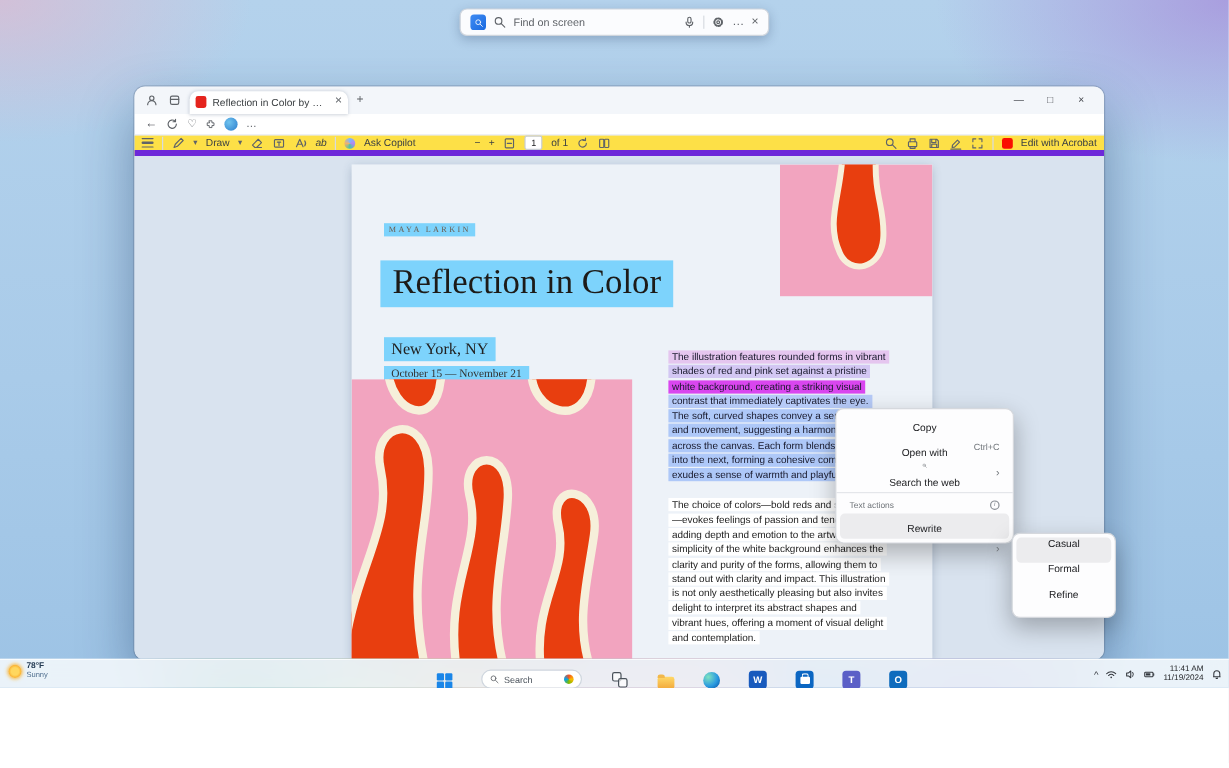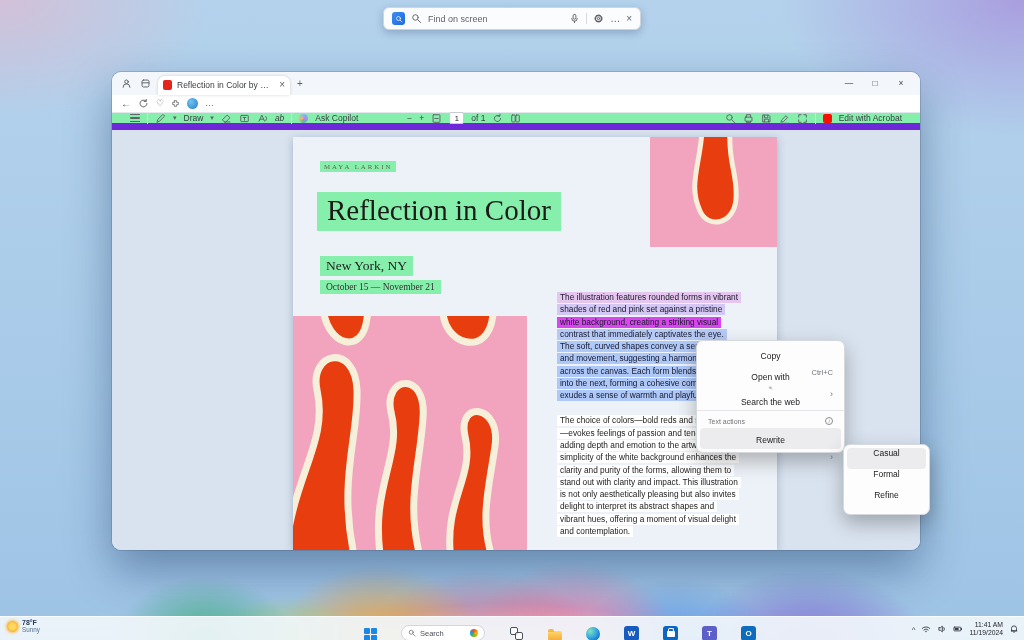--- a/index.html
+++ b/index.html
@@ -1,17 +1,17 @@
 <!DOCTYPE html>
 <html><head>
 <meta charset="utf-8">
 <style>
   * { margin:0; padding:0; box-sizing:border-box; }
   html,body { width:1024px; height:640px; overflow:hidden; font-family:"Liberation Sans", sans-serif; }
-  .desktop { position:relative; width:1024px; height:640px; overflow:hidden;
+  .desktop { position:relative; width:1024px; height:573px; overflow:hidden;
     background:
       radial-gradient(300px 170px at 0% 0%, rgba(235,178,200,.55), rgba(235,178,200,0) 70%),
       radial-gradient(340px 190px at 100% 0%, rgba(162,124,214,.6), rgba(162,124,214,0) 72%),
       linear-gradient(180deg,#b4d2ec 0%, #a9cbe9 55%, #9dc3e5 100%);
   }
   .bloom { position:absolute; left:0; bottom:0; width:1024px; height:150px; z-index:1;
     background:
       radial-gradient(250px 85px at 50% 118%, rgba(255,238,216,.9), rgba(255,238,216,0) 75%),
       radial-gradient(130px 95px at 20% 102%, #3fae7e 0%, rgba(63,174,126,0) 70%),
       radial-gradient(120px 90px at 28% 112%, #a8cf54 0%, rgba(168,207,84,0) 70%),
@@ -48,34 +48,34 @@
   .wctrl span { width:26px; text-align:center; font-size:8.5px; color:#44474d; line-height:23px; }
 
   .addrbar { height:18px; background:#ffffff; border-bottom:1px solid #e3e7ee; display:flex; align-items:center; gap:7px; padding:0 9px; }
   .nav-glyph { font-size:10px; color:#44474d; line-height:1; }
   .urlpill { flex:1; height:13px; background:#eff2f6; border-radius:7px; display:flex; align-items:center; gap:5px; padding:0 8px; overflow:hidden; }
   .urltext { font-size:7.5px; color:#33373d; white-space:nowrap; overflow:hidden; text-overflow:ellipsis; flex:1; }
   .addr-right { display:flex; align-items:center; gap:7px; }
   .addr-glyph { font-size:9px; color:#5f6368; line-height:1; }
   .avatar { width:11px; height:11px; border-radius:50%; background:radial-gradient(circle at 35% 35%, #6fc3ef, #2a7ccc); }
 
-  .pdfbar { height:17px; background:#86efac; border-bottom:7px solid #6d28d9; display:flex; align-items:center; gap:7px; padding:0 18px; font-size:8.5px; color:#3c4043; }
+  .pdfbar { height:17px; background:#fde047; border-bottom:5px solid #6d28d9; display:flex; align-items:center; gap:7px; padding:0 6px; font-size:8.5px; color:#3c4043; }
   .pb-group { display:flex; align-items:center; gap:7px; }
   .pb-label { font-size:8.5px; color:#3c4043; }
   .chev { font-size:7px; color:#5f6368; }
   .copilot-dot { width:9px; height:9px; border-radius:50%; background:conic-gradient(#7ab8ff,#b487f0,#49c3a8,#f4b26a,#7ab8ff); }
   .pagebox { width:15px; height:12px; background:#fff; border:1px solid #c7ccd4; border-radius:2px; font-size:7.5px; text-align:center; line-height:11px; color:#202124; }
   .acro-ic { width:9px; height:9px; background:#fa0f00; border-radius:2px; }
   .hamb { display:flex; flex-direction:column; gap:2px; }
   .hamb i { width:10px; height:1.4px; background:#5f6368; border-radius:1px; }
 
   .content { position:relative; height:420px; background:#d9e3ef; overflow:hidden; }
   .page { position:absolute; left:181px; top:7px; width:484px; height:413px; background:#edf2f8;
     box-shadow:0 2px 8px rgba(40,70,110,.3); }
-  .chip { background:#86efac; width:max-content; }
+  .chip { background:#7dd3fc; width:max-content;margin-top:25px; }
   .doc-brand { position:absolute; left:27px; top:24px; font-size:6.8px; letter-spacing:2px; color:#6b5d50; padding:2px 4px; font-family:"Liberation Serif", serif; }
   .doc-title { position:absolute; left:24px; top:55px; font-size:29px; color:#1d1b18; padding:2px 10px 4px; font-family:"Liberation Serif", serif; }
   .doc-loc { position:absolute; left:27px; top:119px; font-size:13.5px; color:#222; padding:2px 6px; font-family:"Liberation Serif", serif; }
   .doc-dates { position:absolute; left:27px; top:143px; font-size:9.5px; color:#333; padding:2px 6px; font-family:"Liberation Serif", serif; }
   .art-left { position:absolute; left:0; top:179px; width:234px; height:234px; }
   .art-right { position:absolute; left:357px; top:0; width:127px; height:110px; }
   .textcol { position:absolute; left:264px; top:155px; width:196px; }
   .textcol span { display:block; width:max-content; max-width:196px; font-size:8.3px; line-height:9px; color:#17182b; padding:1px 3px; margin-bottom:1.3px; }
   .p2 { margin-top:14px; }
   .p2 span { background:#ffffff; color:#222; }

